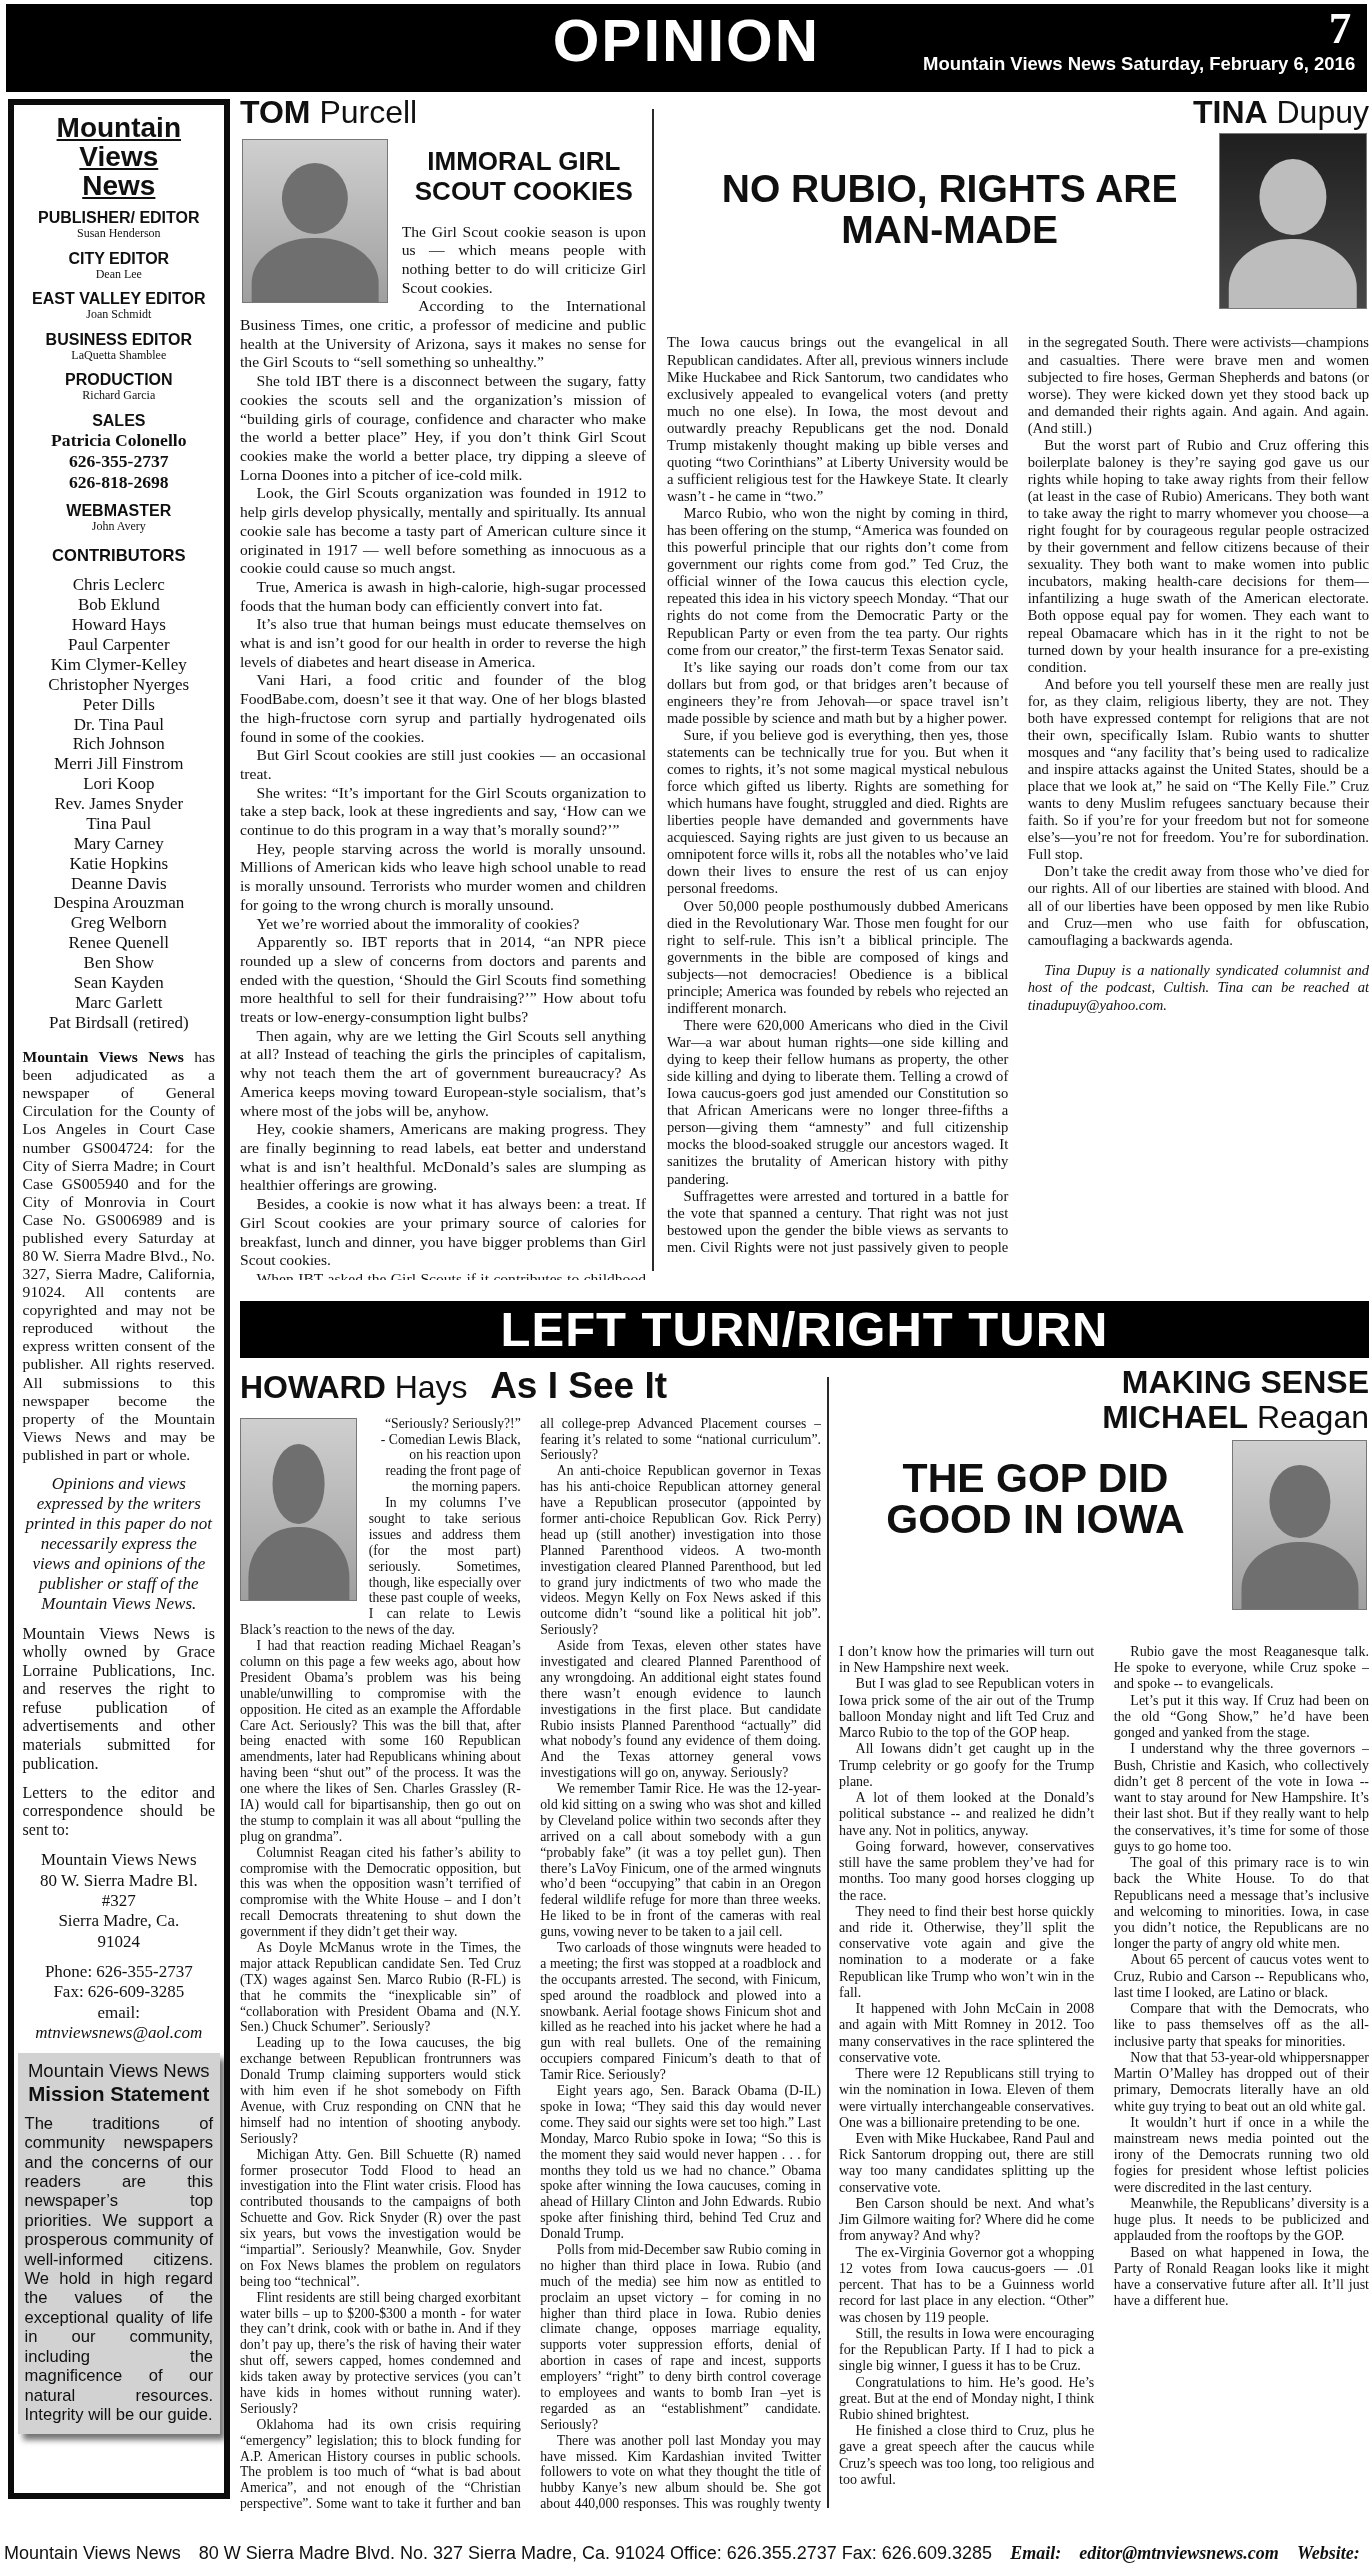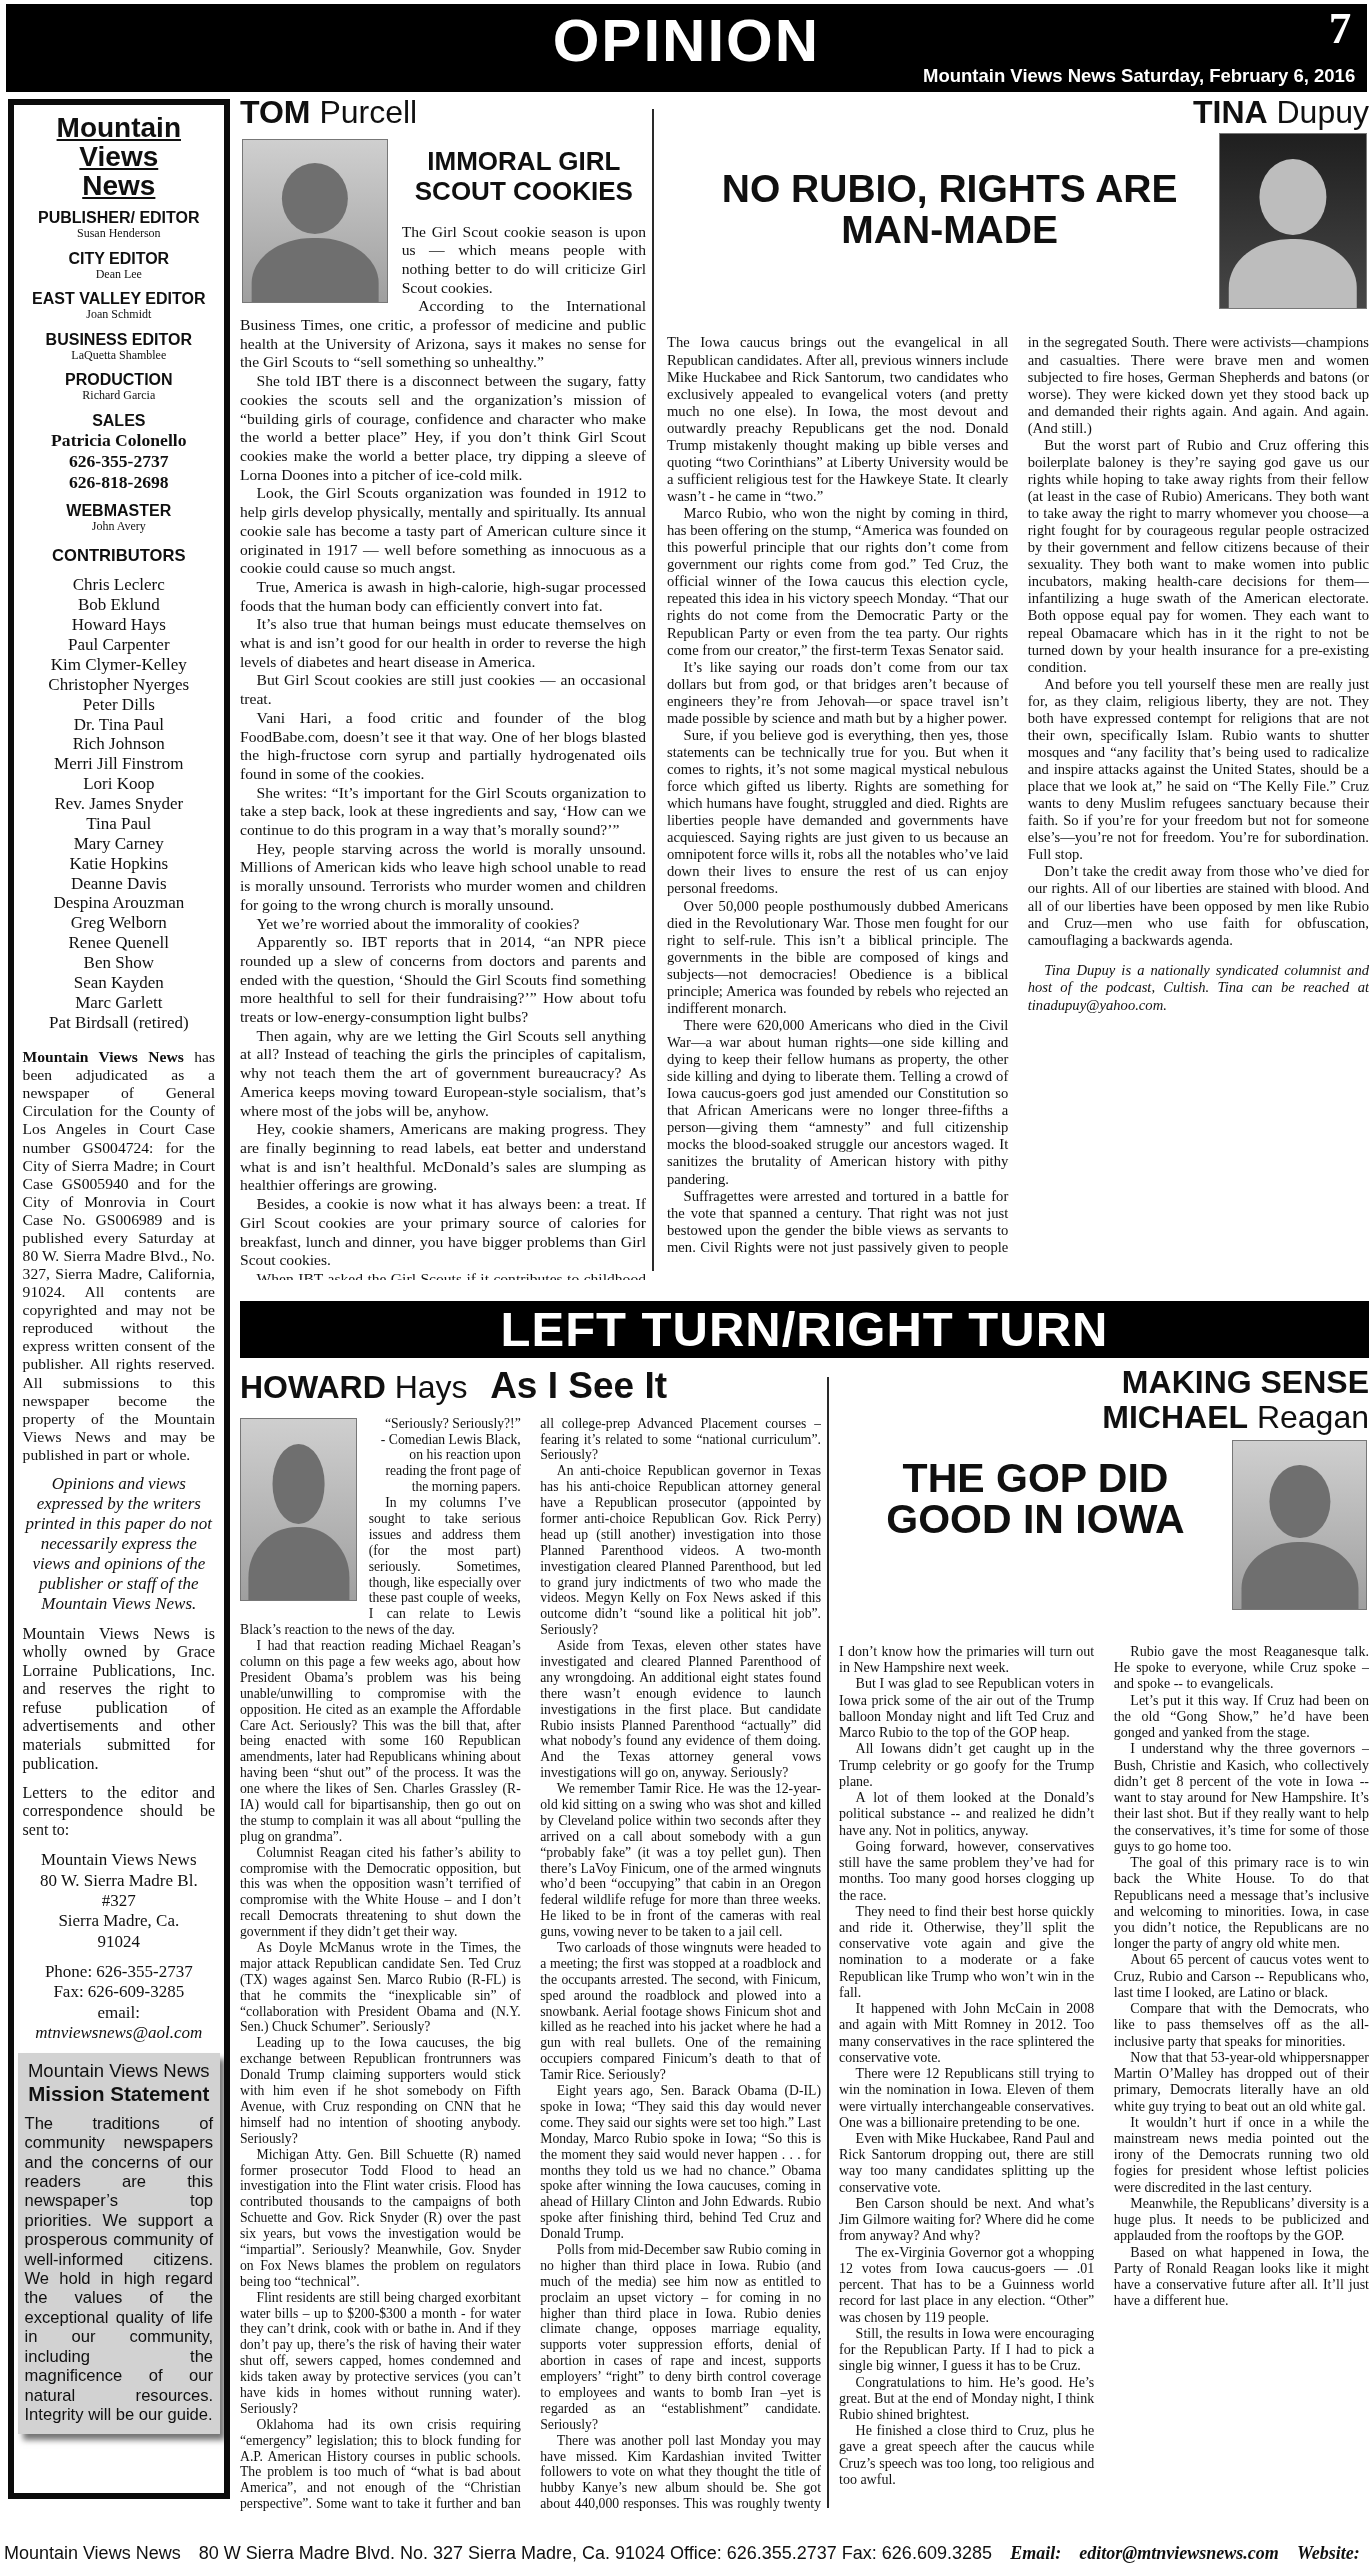--- a/index.html
+++ b/index.html
@@ -1,21 +1,21 @@
 <!DOCTYPE html>
 <html><head>
 <meta charset="utf-8">
 <style>
   html,body{margin:0;padding:0;background:#e8e8e8;}
   #page{position:relative;width:1373px;height:2576px;background:#fff;font-family:"Liberation Serif",serif;color:#101010;overflow:hidden;}
   
   .top-banner{position:absolute;left:5.9px;top:3.9px;width:1361px;height:88px;background:#000;color:#fff;}
   .opinion-title{position:absolute;left:0;right:0;top:2px;text-align:center;font-family:"Liberation Sans",sans-serif;font-weight:800;font-size:60px;letter-spacing:2px;}
   .page-num{position:absolute;right:15.6px;top:-2px;font-family:"Liberation Serif",serif;font-weight:700;font-size:45px;}
-  .date-line{position:absolute;right:11.7px;bottom:5px;font-family:"Liberation Sans",sans-serif;font-weight:700;font-size:18.5px;margin-left:45px;}
+  .date-line{position:absolute;right:11.7px;bottom:17px;font-family:"Liberation Sans",sans-serif;font-weight:700;font-size:18.5px;margin-left:45px;}
   
   .sidebar{position:absolute;left:7.8px;top:99px;width:222px;height:2400px;border:6.8px solid #0b0b0b;box-sizing:border-box;background:#fff;padding:5.9px 7.8px;overflow:hidden;}
   .mast-title{font-family:"Liberation Sans",sans-serif;font-weight:800;font-size:28px;line-height:1.04;text-align:center;white-space:pre-line;margin-top:2px;text-decoration:underline;}
   .staff p{margin:0;text-align:center;}
   .staff .role{font-family:"Liberation Sans",sans-serif;font-weight:700;font-size:16px;margin-top:8.8px;}
   .staff .name{font-size:12px;line-height:1.15;}
   .staff .nameb{font-size:17.6px;font-weight:700;line-height:1.2;}
   .contrib-h{font-family:"Liberation Sans",sans-serif;font-weight:700;font-size:16.6px;text-align:center;margin:11.7px 0 9.8px;}
   .contrib-list p{margin:0;text-align:center;font-size:17px;line-height:1.17;}
   .legal{margin:15.6px 1px 0;font-size:15.6px;line-height:1.16;text-align:justify;}
@@ -171,22 +171,22 @@
     <div class="tp-flow flow">
       <div class="photo tp-photo"></div>
       <h2 class="headline tp-headline">IMMORAL GIRL SCOUT COOKIES</h2>
       <div>
           <p>The Girl Scout cookie season is upon us — which means people with nothing better to do will criticize Girl Scout cookies.</p>
           <p>According to the International Business Times, one critic, a professor of medicine and public health at the University of Arizona, says it makes no sense for the Girl Scouts to “sell something so unhealthy.”</p>
           <p>She told IBT there is a disconnect between the sugary, fatty cookies the scouts sell and the organization’s mission of “building girls of courage, confidence and character who make the world a better place” Hey, if you don’t think Girl Scout cookies make the world a better place, try dipping a sleeve of Lorna Doones into a pitcher of ice-cold milk.</p>
           <p>Look, the Girl Scouts organization was founded in 1912 to help girls develop physically, mentally and spiritually. Its annual cookie sale has become a tasty part of American culture since it originated in 1917 — well before something as innocuous as a cookie could cause so much angst.</p>
           <p>True, America is awash in high-calorie, high-sugar processed foods that the human body can efficiently convert into fat.</p>
           <p>It’s also true that human beings must educate themselves on what is and isn’t good for our health in order to reverse the high levels of diabetes and heart disease in America.</p>
+          <p>Vani Hari, a food critic and founder of the blog FoodBabe.com, doesn’t see it that way. One of her blogs blasted the high-fructose corn syrup and partially hydrogenated oils found in some of the cookies.</p>
           <p>But Girl Scout cookies are still just cookies — an occasional treat.</p>
-          <p>Vani Hari, a food critic and founder of the blog FoodBabe.com, doesn’t see it that way. One of her blogs blasted the high-fructose corn syrup and partially hydrogenated oils found in some of the cookies.</p>
           <p>She writes: “It’s important for the Girl Scouts organization to take a step back, look at these ingredients and say, ‘How can we continue to do this program in a way that’s morally sound?’”</p>
           <p>Hey, people starving across the world is morally unsound. Millions of American kids who leave high school unable to read is morally unsound. Terrorists who murder women and children for going to the wrong church is morally unsound.</p>
           <p>Yet we’re worried about the immorality of cookies?</p>
           <p>Apparently so. IBT reports that in 2014, “an NPR piece rounded up a slew of concerns from doctors and parents and ended with the question, ‘Should the Girl Scouts find something more healthful to sell for their fundraising?’” How about tofu treats or low-energy-consumption light bulbs?</p>
           <p>Then again, why are we letting the Girl Scouts sell anything at all? Instead of teaching the girls the principles of capitalism, why not teach them the art of government bureaucracy? As America keeps moving toward European-style socialism, that’s where most of the jobs will be, anyhow.</p>
           <p>Hey, cookie shamers, Americans are making progress. They are finally beginning to read labels, eat better and understand what is and isn’t healthful. McDonald’s sales are slumping as healthier offerings are growing.</p>
           <p>Besides, a cookie is now what it has always been: a treat. If Girl Scout cookies are your primary source of calories for breakfast, lunch and dinner, you have bigger problems than Girl Scout cookies.</p>
           <p>When IBT asked the Girl Scouts if it contributes to childhood obesity, the organization said it promotes a “healthy lifestyle for girls, which includes a well-balanced diet and plenty of exercise.” It said Girl Scout cookies “should be enjoyed in moderation.”</p>
         </div>
     </div>

